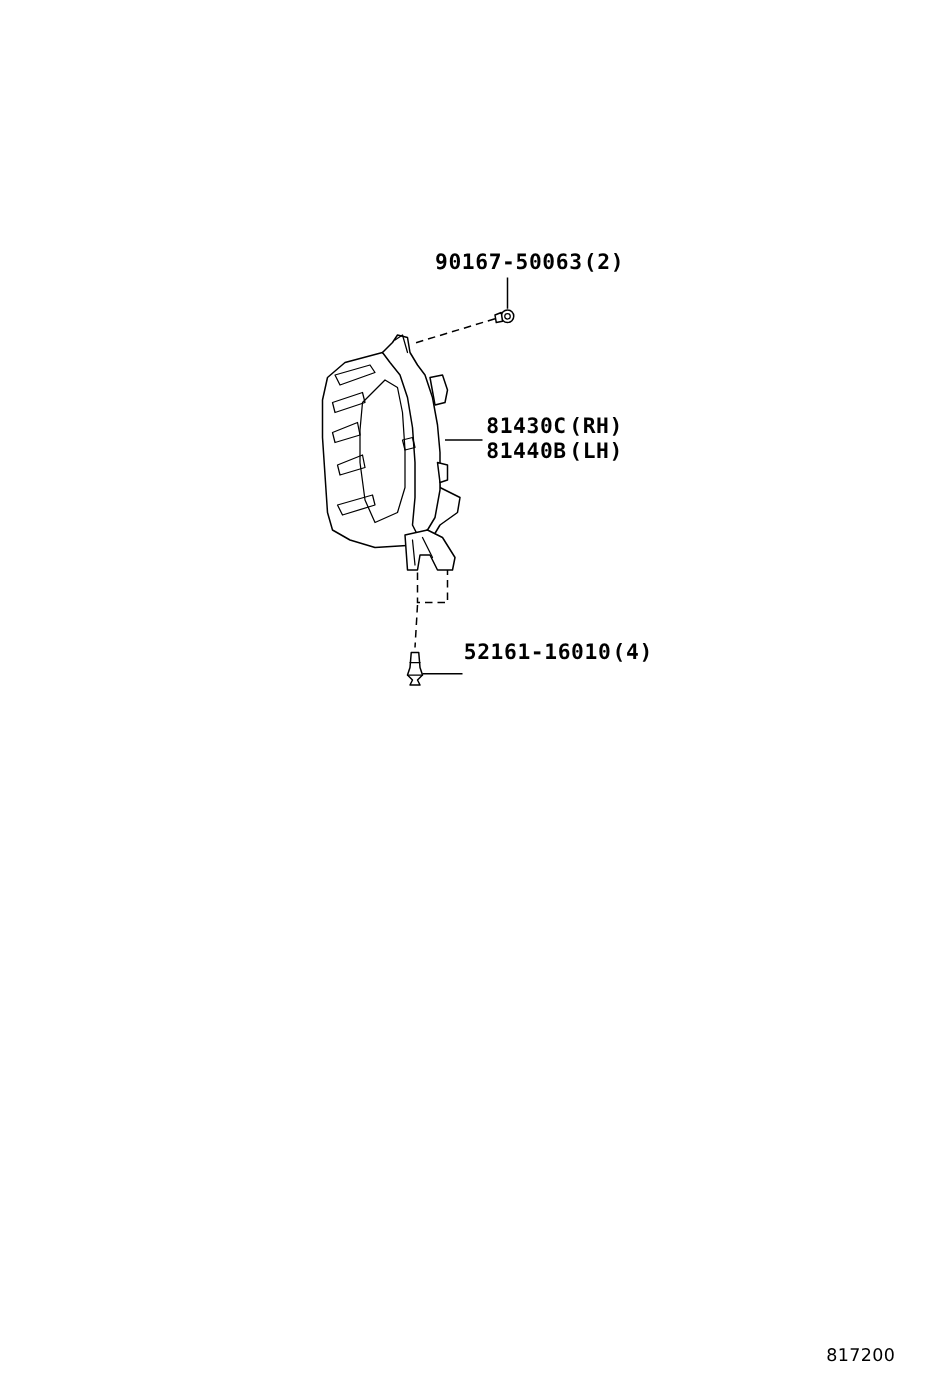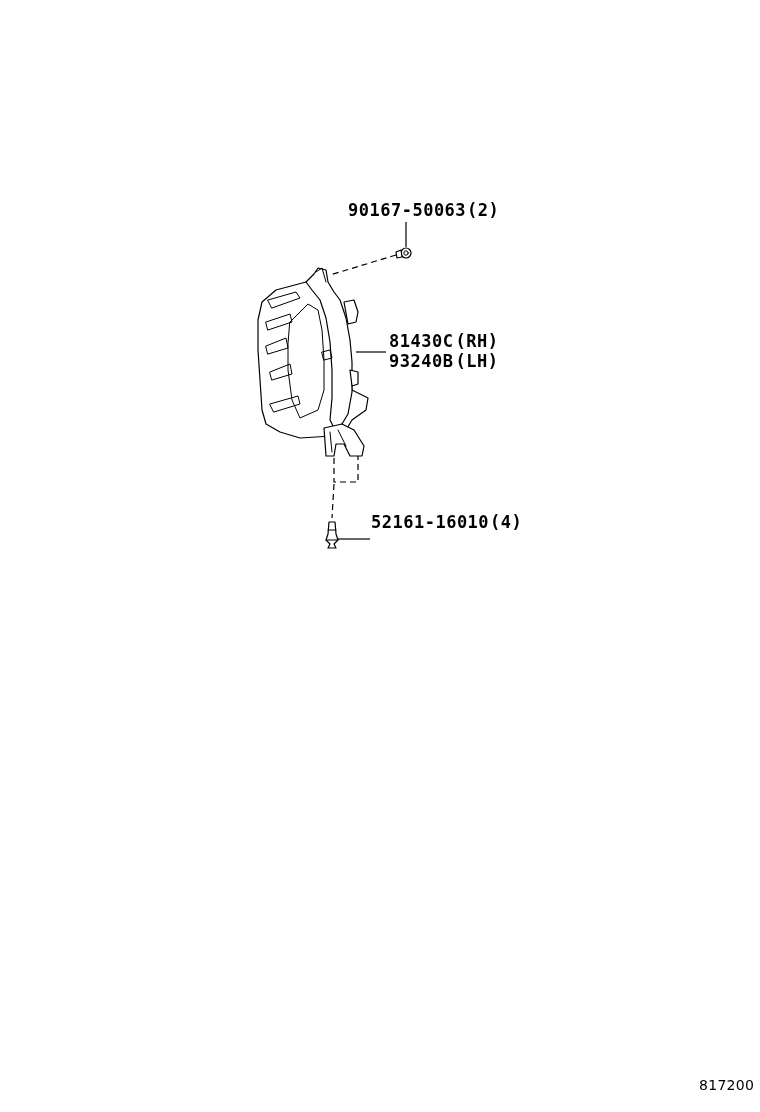--- a/index.html
+++ b/index.html
@@ -34,21 +34,21 @@
       cursor: pointer;
     }
     .callout-label .qty { margin-left: 1px; }
     .callout-label .side { margin-left: 2px; text-align: right; }
     .label-90167 { left: 348px; top: 200px; }
     .label-81430 { left: 389px; top: 331px; }
     .label-81440 { left: 389px; top: 351px; }
     .label-52161 { left: 371px; top: 512px; }
     .illustration-id {
       position: absolute;
-      left: 699px;
+      left: 661px;
       top: 1077px;
       font-family: "DejaVu Sans", "Liberation Sans", sans-serif;
       font-size: 14px;
       color: #000000;
       letter-spacing: 0.3px;
     }
     svg .part { fill: #ffffff; stroke: #000000; stroke-width: 1.2; stroke-linejoin: round; stroke-linecap: round; }
     svg .detail { fill: none; stroke: #000000; stroke-width: 1; stroke-linejoin: round; stroke-linecap: round; }
     svg .leader { fill: none; stroke: #000000; stroke-width: 1.2; }
     svg .dash { fill: none; stroke: #000000; stroke-width: 1.2; stroke-dasharray: 6 4; }
@@ -112,21 +112,21 @@
   
   <div class="callout-label label-90167">
     <span>90167-50063</span><span class="qty">(2)</span>
   </div>
 
   <div class="callout-label label-81430">
     <span>81430C</span><span class="side">(RH)</span>
   </div>
 
   <div class="callout-label label-81440">
-    <span>93240B</span><span class="side">(LH)</span>
+    <span>81440B</span><span class="side">(LH)</span>
   </div>
 
   <div class="callout-label label-52161">
     <span>52161-16010</span><span class="qty">(4)</span>
   </div>
 
   <div class="illustration-id">817200</div>
 </div>
 
 </body></html>

